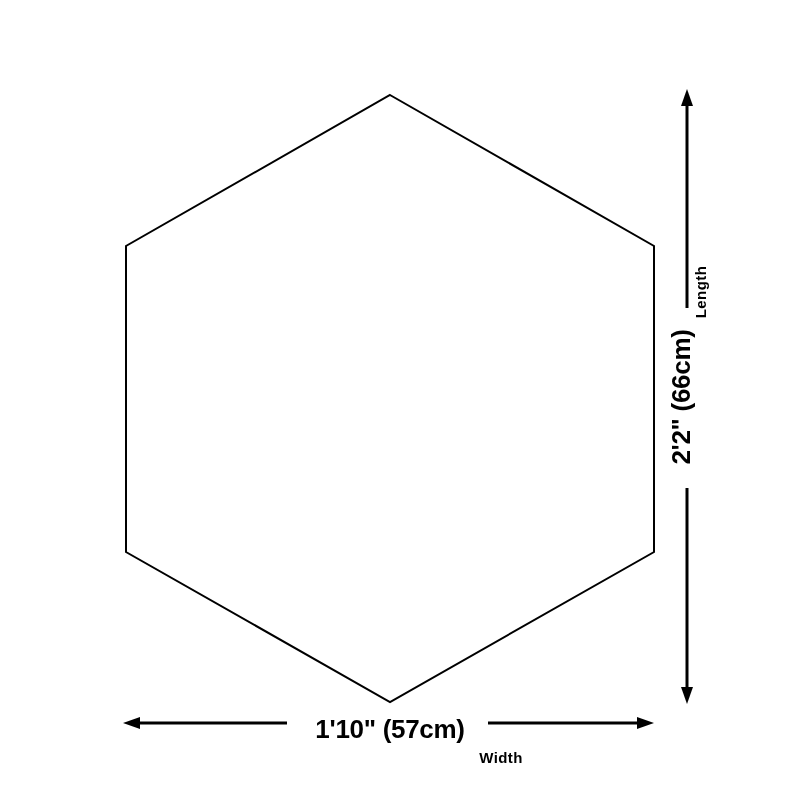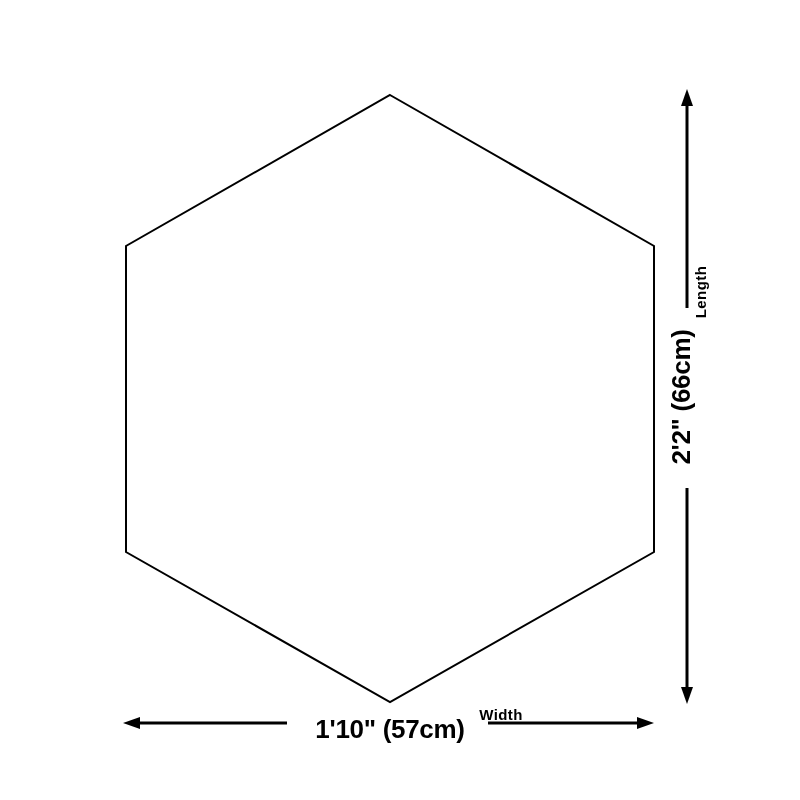--- a/index.html
+++ b/index.html
@@ -35,21 +35,21 @@
   }
   .dim-name {
     font-size: 15px;
     font-weight: bold;
     letter-spacing: 0.4px;
   }
   .rot {
     transform: translate(-50%, -50%) rotate(-90deg);
   }
   .pos-width-value  { left: 390px; top: 729px; }
-  .pos-width-name   { left: 501px; top: 714px; }
+  .pos-width-name   { left: 501px; top: 757px; }
   .pos-length-value { left: 681px; top: 397px; }
   .pos-length-name  { left: 700px; top: 292px; }
 </style>
 </head>
 <body>
 
 <div class="stage">
 
   <svg class="diagram-svg" viewBox="0 0 800 800">
 

